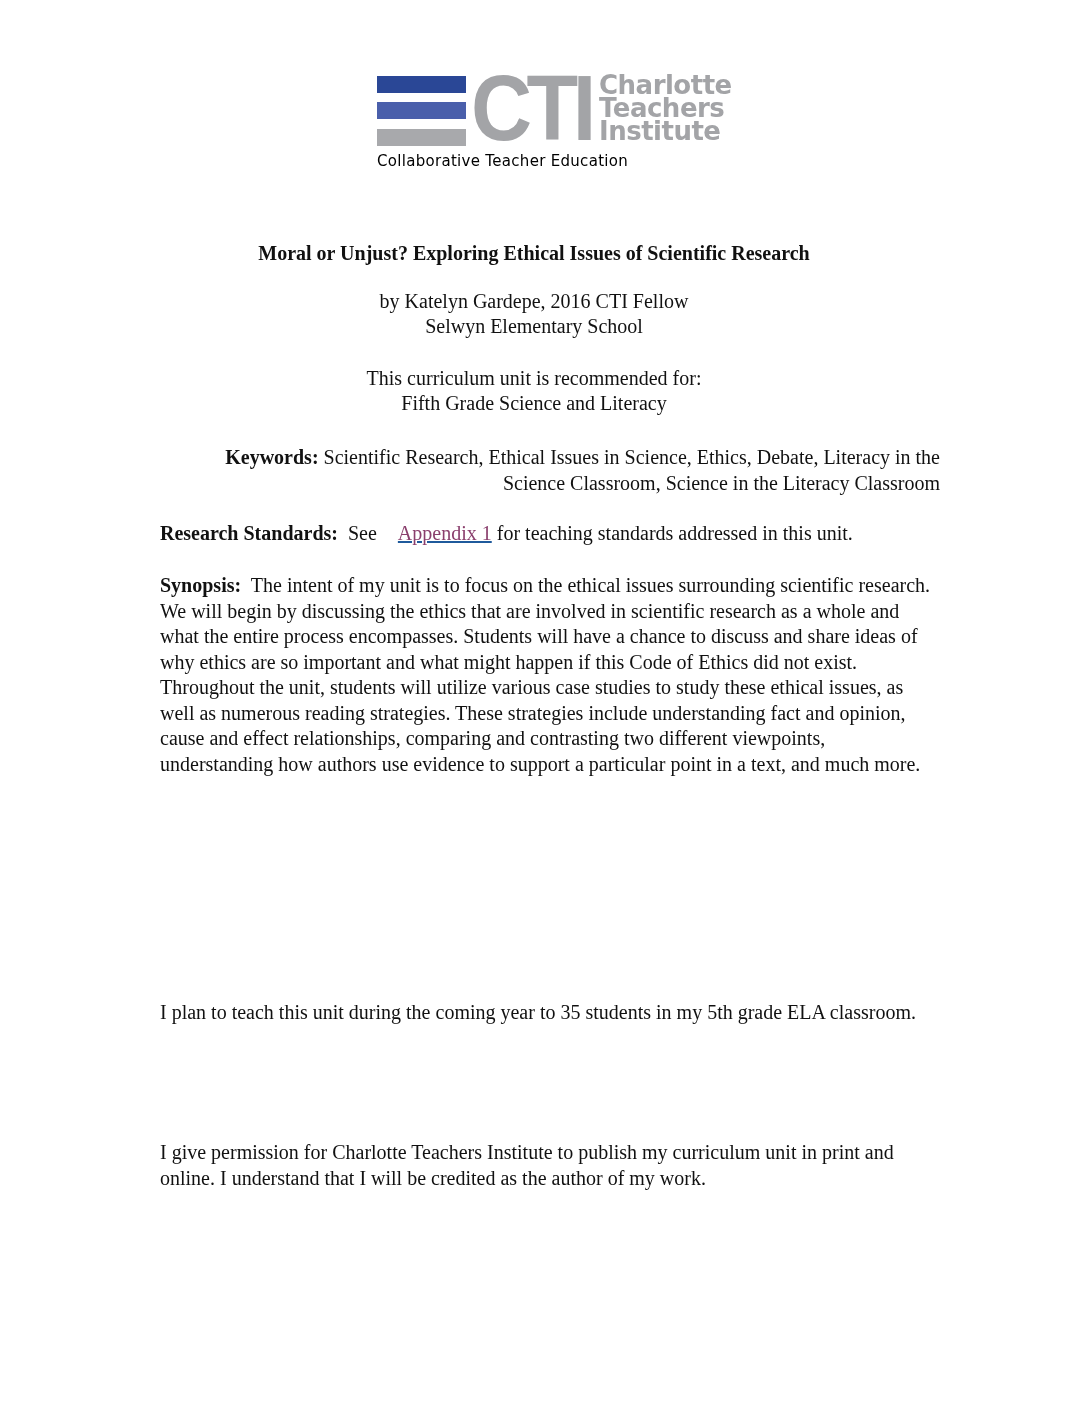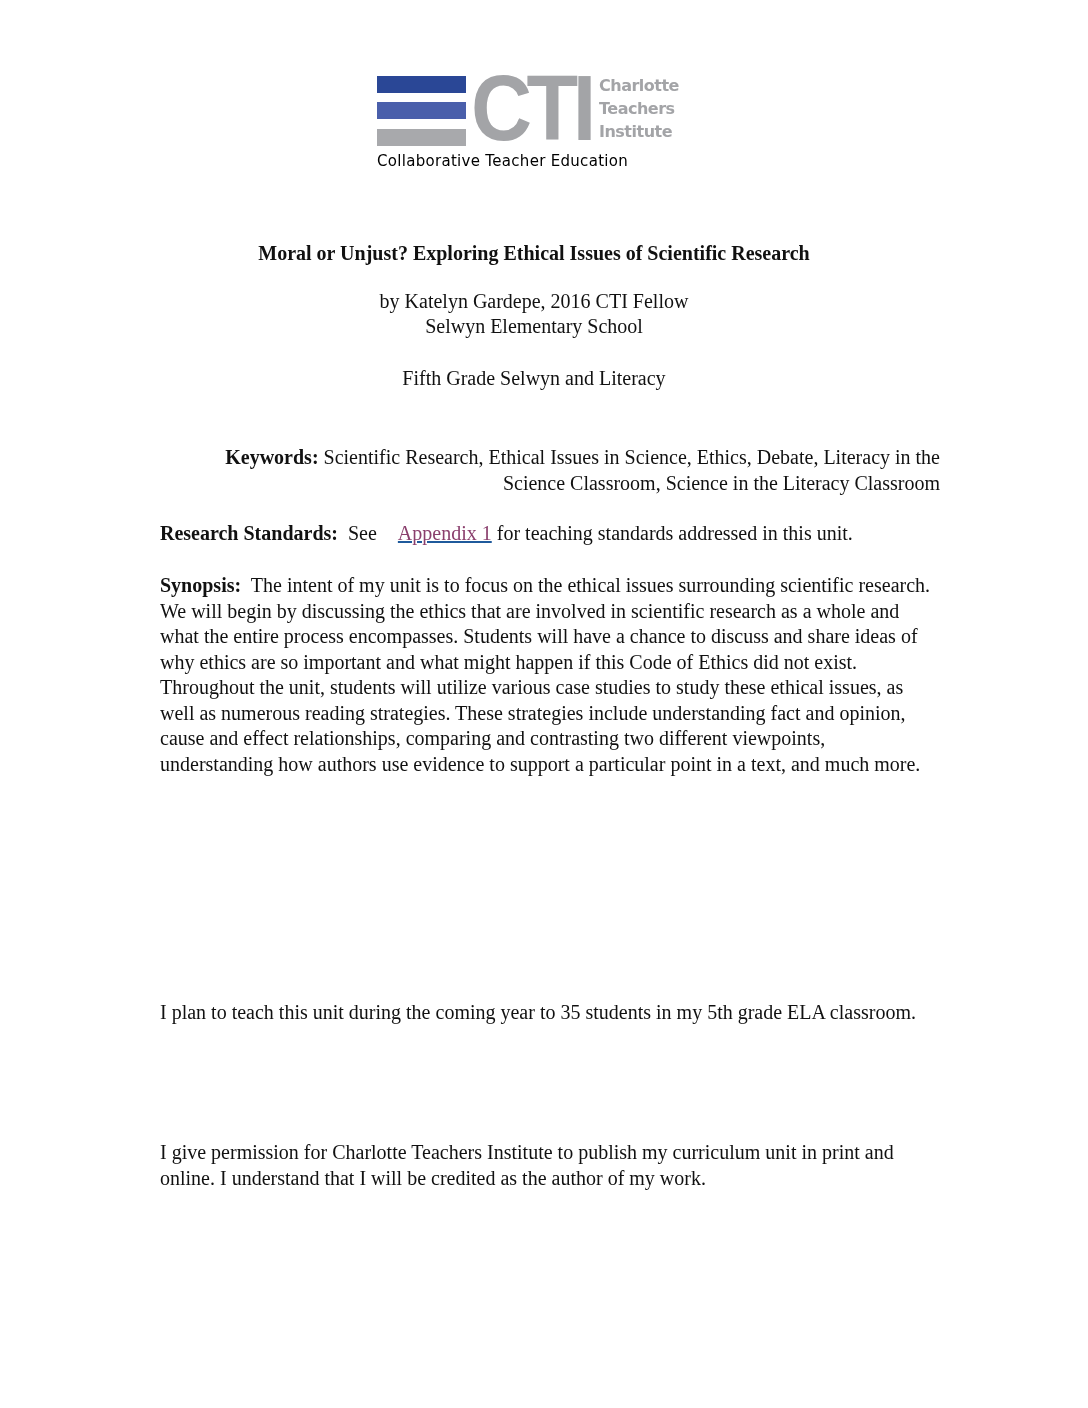--- a/index.html
+++ b/index.html
@@ -43,21 +43,21 @@
       line-height: 1;
       transform: scaleX(0.92);
       transform-origin: left top;
     }
     .logo .name {
       position: absolute;
       left: 222px;
       top: 0px;
       font-family: "DejaVu Sans", "Liberation Sans", sans-serif;
       font-weight: bold;
-      font-size: 16px;
+      font-size: 26px;
       line-height: 23px;
       color: #a3a4a7;
       letter-spacing: -0.5px;
     }
     .logo .tagline {
       position: absolute;
       left: 0px;
       top: 78px;
       font-family: "DejaVu Sans", "Liberation Sans", sans-serif;
       font-size: 15px;
@@ -119,21 +119,22 @@
 </div>
 
 <div class="center title">Moral or Unjust? Exploring Ethical Issues of Scientific Research</div>
 
 <div class="center author">
   <div>by Katelyn Gardepe, 2016 CTI Fellow</div>
   <div>Selwyn Elementary School</div>
 </div>
 
 <div class="center rec">
-  <div>Fifth Grade Selwyn and Literacy</div>
+  <div>This curriculum unit is recommended for:</div>
+  <div>Fifth Grade Science and Literacy</div>
 </div>
 
 <p class="block keywords"><span class="label">Keywords:</span><span> Scientific Research, Ethical Issues in Science, Ethics, Debate, Literacy in the Science Classroom, Science in the Literacy Classroom</span></p>
 
 <p class="block standards"><span class="label">Research Standards:</span><span style="white-space:pre">  See </span><a class="link">Appendix 1</a><span> for teaching standards addressed in this unit.</span></p>
 
 <p class="block synopsis"><span class="label">Synopsis:</span><span style="white-space:pre-wrap">  The intent of my unit is to focus on the ethical issues surrounding scientific research. We will begin by discussing the ethics that are involved in scientific research as a whole and what the entire process encompasses. Students will have a chance to discuss and share ideas of why ethics are so important and what might happen if this Code of Ethics did not exist. Throughout the unit, students will utilize various case studies to study these ethical issues, as well as numerous reading strategies. These strategies include understanding fact and opinion, cause and effect relationships, comparing and contrasting two different viewpoints, understanding how authors use evidence to support a particular point in a text, and much more.</span></p>
 
 <p class="block plan">I plan to teach this unit during the coming year to 35 students in my 5th grade ELA classroom.</p>
 

